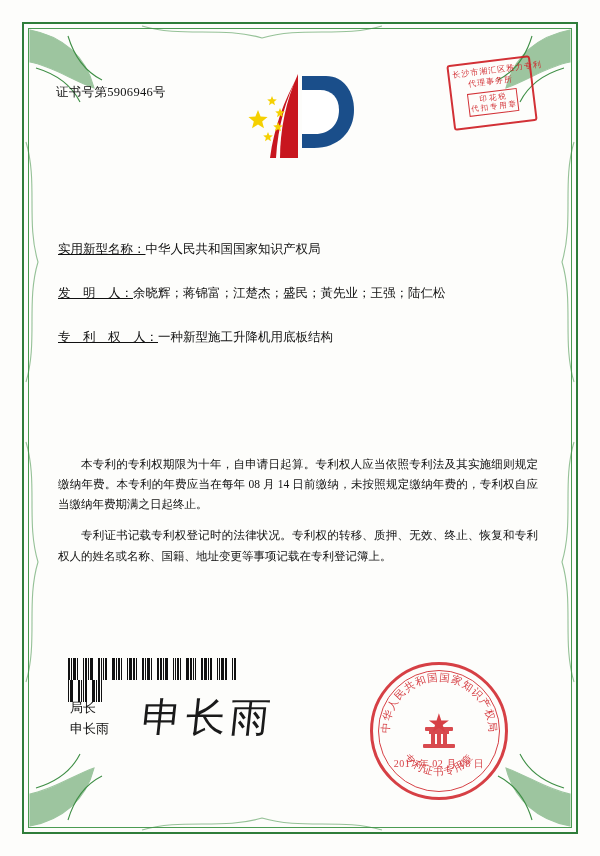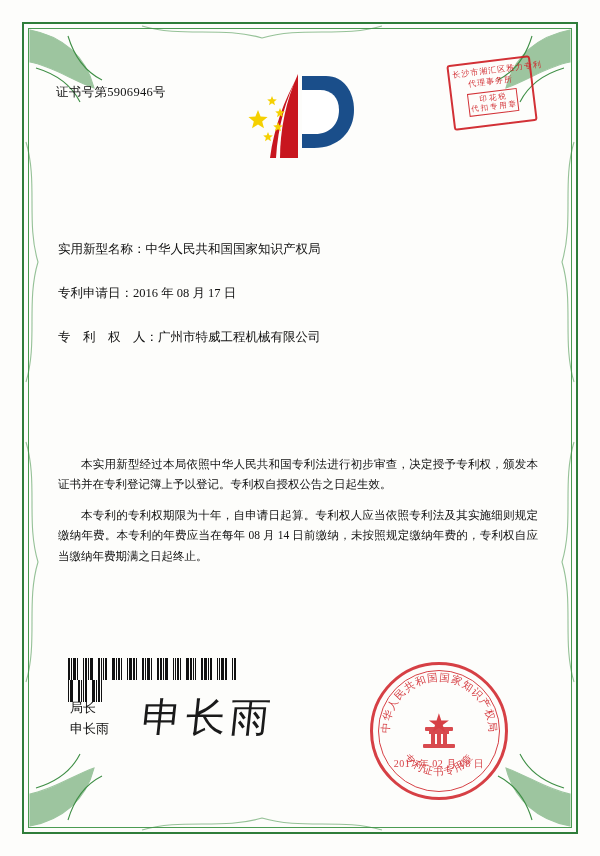--- a/index.html
+++ b/index.html
@@ -129,20 +129,21 @@
   }
   .field {
     font-size: 12.5px;
     line-height: 1.5;
     color: #111;
     margin-bottom: 25px;
     white-space: nowrap;
   }
   .field .flabel {
     display: inline-block;
+    text-decoration: underline;
   }
   .field .fvalue {
     display: inline-block;
   }
 
   .paras {
     position: absolute;
     left: 8px;
     top: 392px;
     width: 480px;
@@ -311,30 +312,30 @@
         <div>代 扣 专 用 章</div>
       </div>
     </div>
 
 
     <div class="fields">
       <div class="field">
         <span class="flabel">实用新型名称：</span><span class="fvalue">中华人民共和国国家知识产权局</span>
       </div>
       <div class="field">
-        <span class="flabel">专利申请日：</span><span class="fvalue">2016 年 08 月 17 日</span>
+        <span class="flabel">发　明　人：</span><span class="fvalue">余晓辉；蒋锦富；江楚杰；盛民；黃先业；王强；陆仁松</span>
       </div>
       <div class="field">
-        <span class="flabel">专　利　权　人：</span><span class="fvalue">广州市特威工程机械有限公司</span>
+        <span class="flabel">专　利　权　人：</span><span class="fvalue">一种新型施工升降机用底板结构</span>
       </div>
     </div>
 
     <div class="paras">
-      <p class="para">本实用新型经过本局依照中华人民共和国专利法进行初步审查，决定授予专利权，颁发本证书并在专利登记簿上予以登记。专利权自授权公告之日起生效。</p>
       <p class="para">本专利的专利权期限为十年，自申请日起算。专利权人应当依照专利法及其实施细则规定缴纳年费。本专利的年费应当在每年 08 月 14 日前缴纳，未按照规定缴纳年费的，专利权自应当缴纳年费期满之日起终止。</p>
+      <p class="para">专利证书记载专利权登记时的法律状况。专利权的转移、质押、无效、终止、恢复和专利权人的姓名或名称、国籍、地址变更等事项记载在专利登记簿上。</p>
     </div>
 
     <div class="barcode">
       <span style="width:2px"></span><span style="width:1px"></span><span style="width:3px"></span><span style="width:1px"></span>
       <span style="width:1px"></span><span style="width:2px"></span><span style="width:1px"></span><span style="width:3px"></span>
       <span style="width:2px"></span><span style="width:1px"></span><span style="width:1px"></span><span style="width:2px"></span>
       <span style="width:3px"></span><span style="width:1px"></span><span style="width:2px"></span><span style="width:1px"></span>
       <span style="width:1px"></span><span style="width:3px"></span><span style="width:2px"></span><span style="width:1px"></span>
       <span style="width:2px"></span><span style="width:1px"></span><span style="width:3px"></span><span style="width:1px"></span>
       <span style="width:2px"></span><span style="width:2px"></span><span style="width:1px"></span><span style="width:3px"></span>

